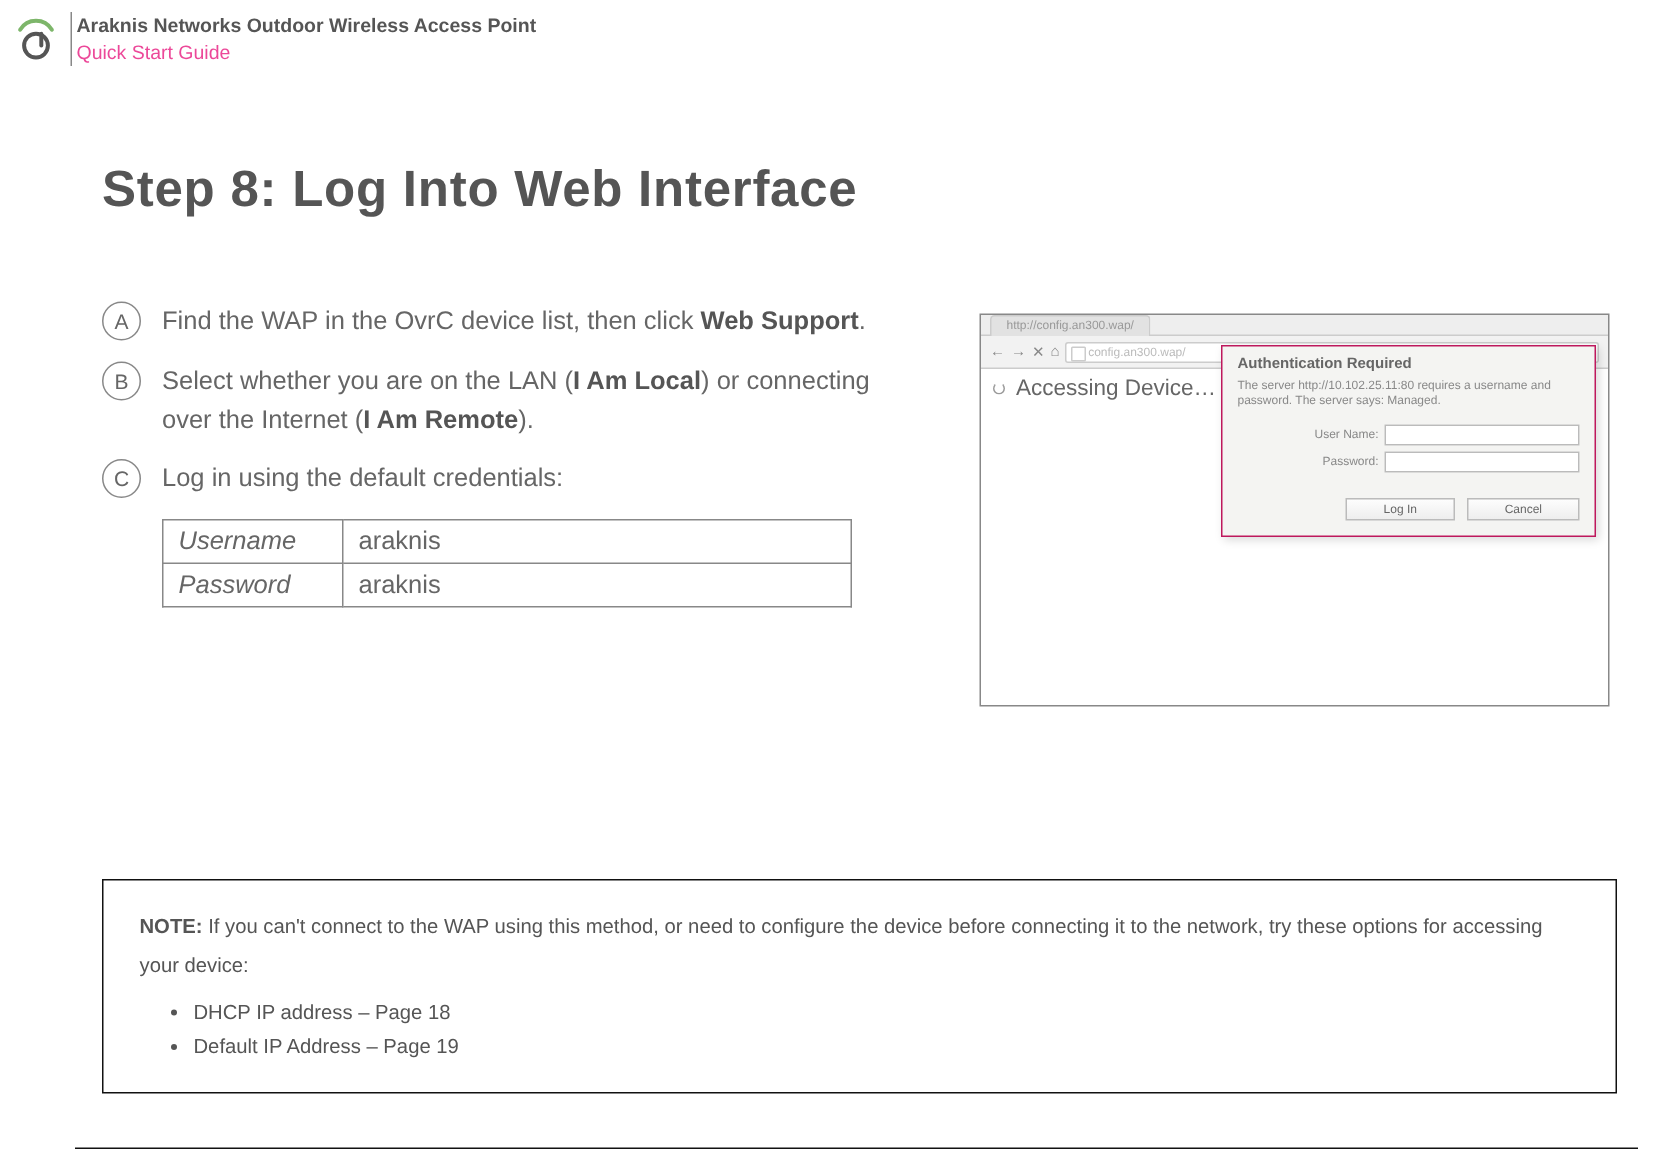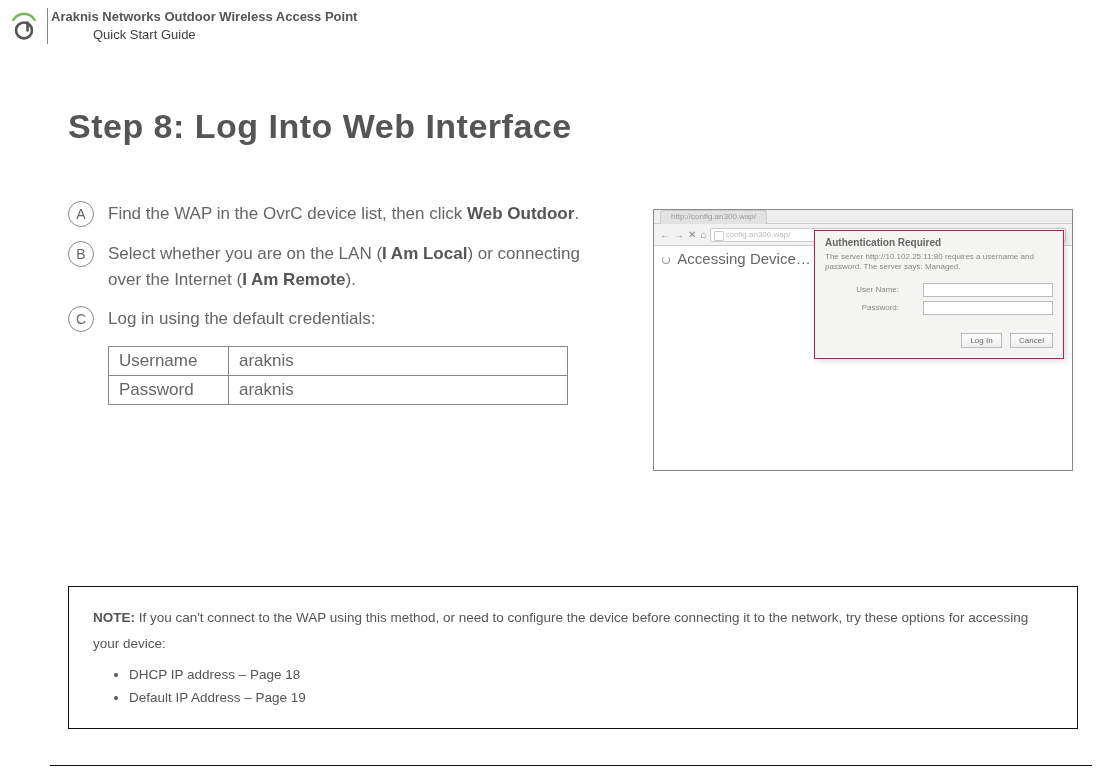--- a/index.html
+++ b/index.html
@@ -28,21 +28,21 @@
     .header-divider {
       width: 1px;
       height: 36px;
       background: #888;
     }
     .header-text {
       font-size: 13px;
       line-height: 1.35;
     }
     .header-line1 { font-weight: 700; color: #555; }
-    .header-line2 { color: #404040; margin-left: 42px; }
+    .header-line2 { color: #ec4899; }
     .page-title {
       font-size: 34px;
       font-weight: 700;
       color: #555;
       padding: 55px 0 0 68px;
       letter-spacing: 0.5px;
     }
     .content-wrap {
       display: flex;
       padding: 55px 30px 0 68px;
@@ -78,21 +78,21 @@
       border-collapse: collapse;
       margin: 8px 0 0 40px;
       width: 460px;
     }
     .cred-table td {
       border: 1px solid #888;
       padding: 4px 10px;
       font-size: 17px;
       color: #666;
     }
-    .cred-table td:first-child { width: 120px; }
+    .cred-table td:first-child { width: 120px; font-style: italic; }
     .image-col {
       flex: 0 0 auto;
       width: 420px;
       margin-top: 8px;
     }
     .browser-mock {
       border: 1px solid #888;
       width: 420px;
       height: 262px;
       background: #fff;
@@ -175,41 +175,41 @@
     }
     .auth-msg {
       font-size: 8px;
       color: #888;
       line-height: 1.3;
       margin-bottom: 10px;
     }
     .auth-row {
       display: flex;
       align-items: center;
-      gap: 24px;
+      gap: 4px;
       margin: 4px 0;
       justify-content: flex-end;
     }
     .auth-label { font-size: 8px; color: #888; width: 60px; text-align: right; }
     .auth-input {
       width: 130px; height: 14px;
       border: 1px solid #bbb;
       background: #fff;
     }
     .auth-btns {
       margin-top: 14px;
       text-align: right;
     }
     .auth-btn {
       display: inline-block;
       border: 1px solid #bbb;
       background: linear-gradient(#fdfdfd,#eee);
       font-size: 8px;
       color: #666;
-      padding: 2px 8px;
+      padding: 2px 24px;
       margin-left: 4px;
     }
     .note-box {
       margin: 115px 30px 0 68px;
       border: 1px solid #111;
       padding: 18px 32px 18px 24px;
       font-size: 13.5px;
       color: #555;
       line-height: 1.9;
     }
@@ -256,21 +256,21 @@
 </div>
 
 <h1 class="page-title">Step 8: Log Into Web Interface</h1>
 
 <div class="content-wrap">
   <div class="steps-col">
 
     <div class="step">
       <div class="step-marker">A</div>
       <div class="step-text">
-        <span>Find the WAP in the OvrC device list, then click </span><b>Web Outdoor</b><span>.</span>
+        <span>Find the WAP in the OvrC device list, then click </span><b>Web Support</b><span>.</span>
       </div>
     </div>
 
     <div class="step">
       <div class="step-marker">B</div>
       <div class="step-text">
         <span>Select whether you are on the LAN (</span><b>I Am Local</b><span>) or connecting over the Internet (</span><b>I Am Remote</b><span>).</span>
       </div>
     </div>
 

